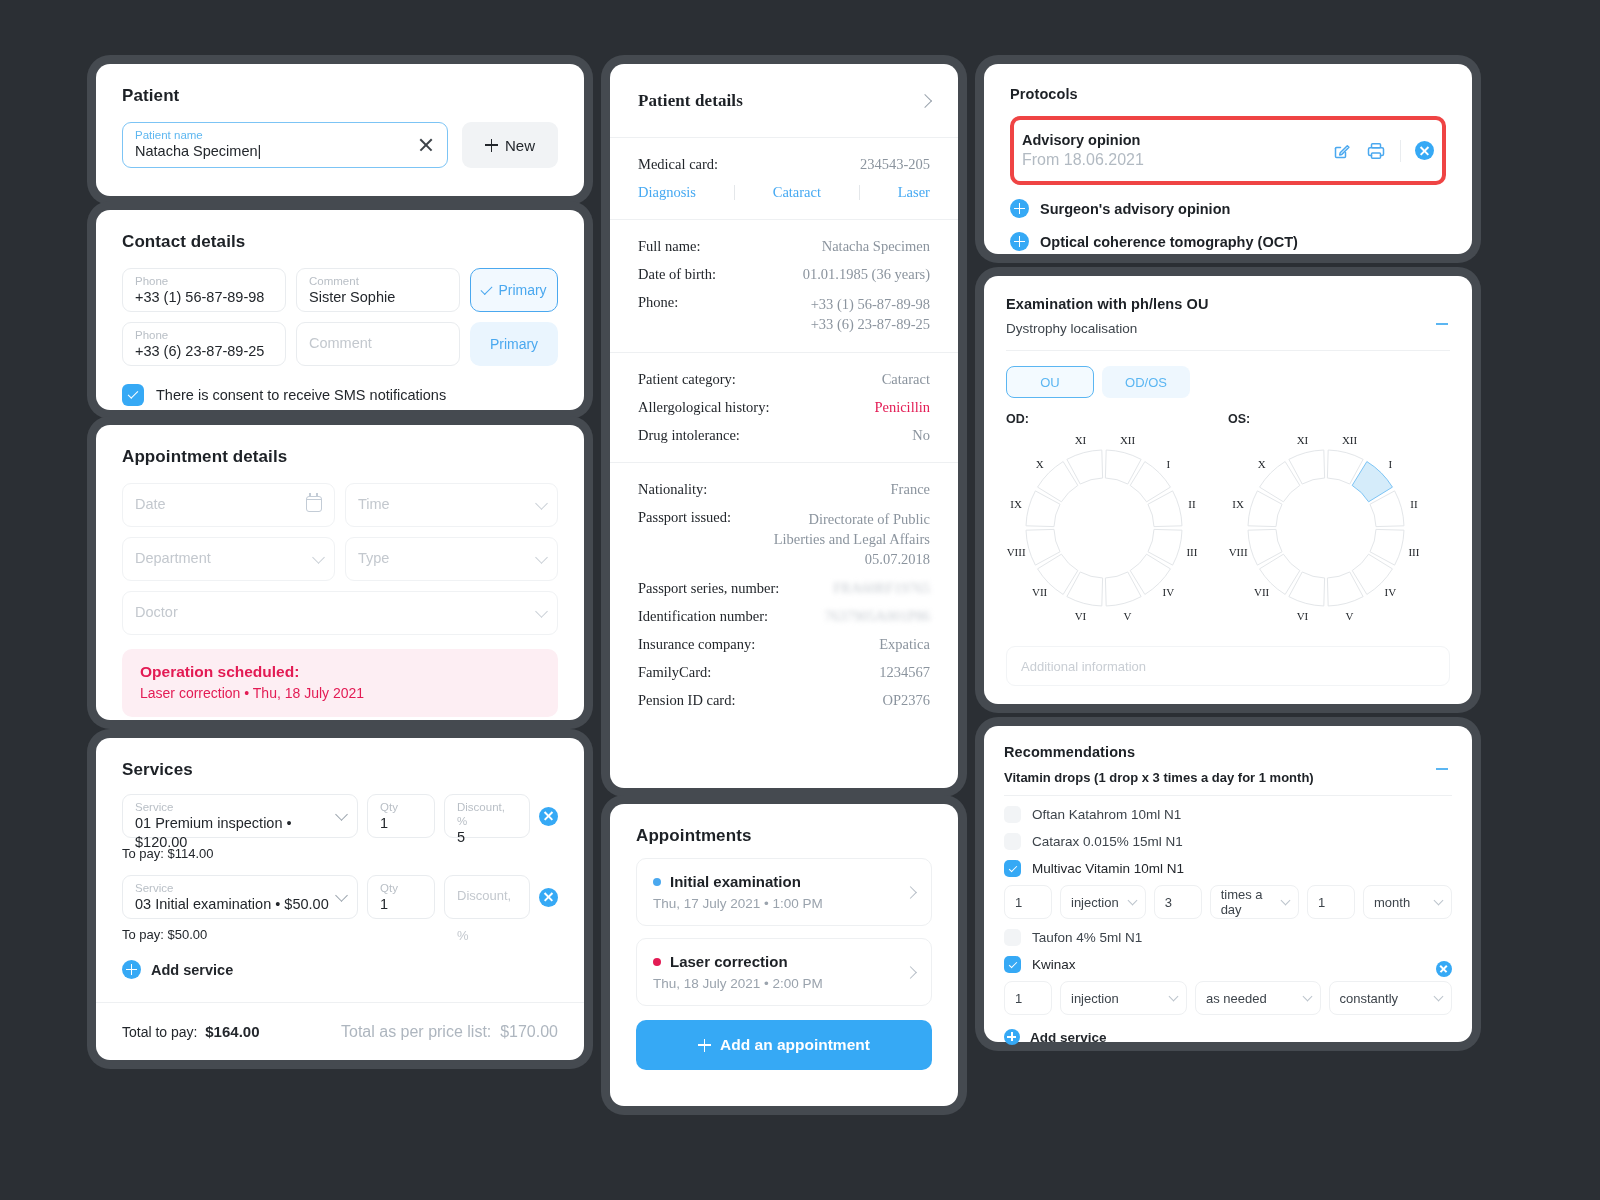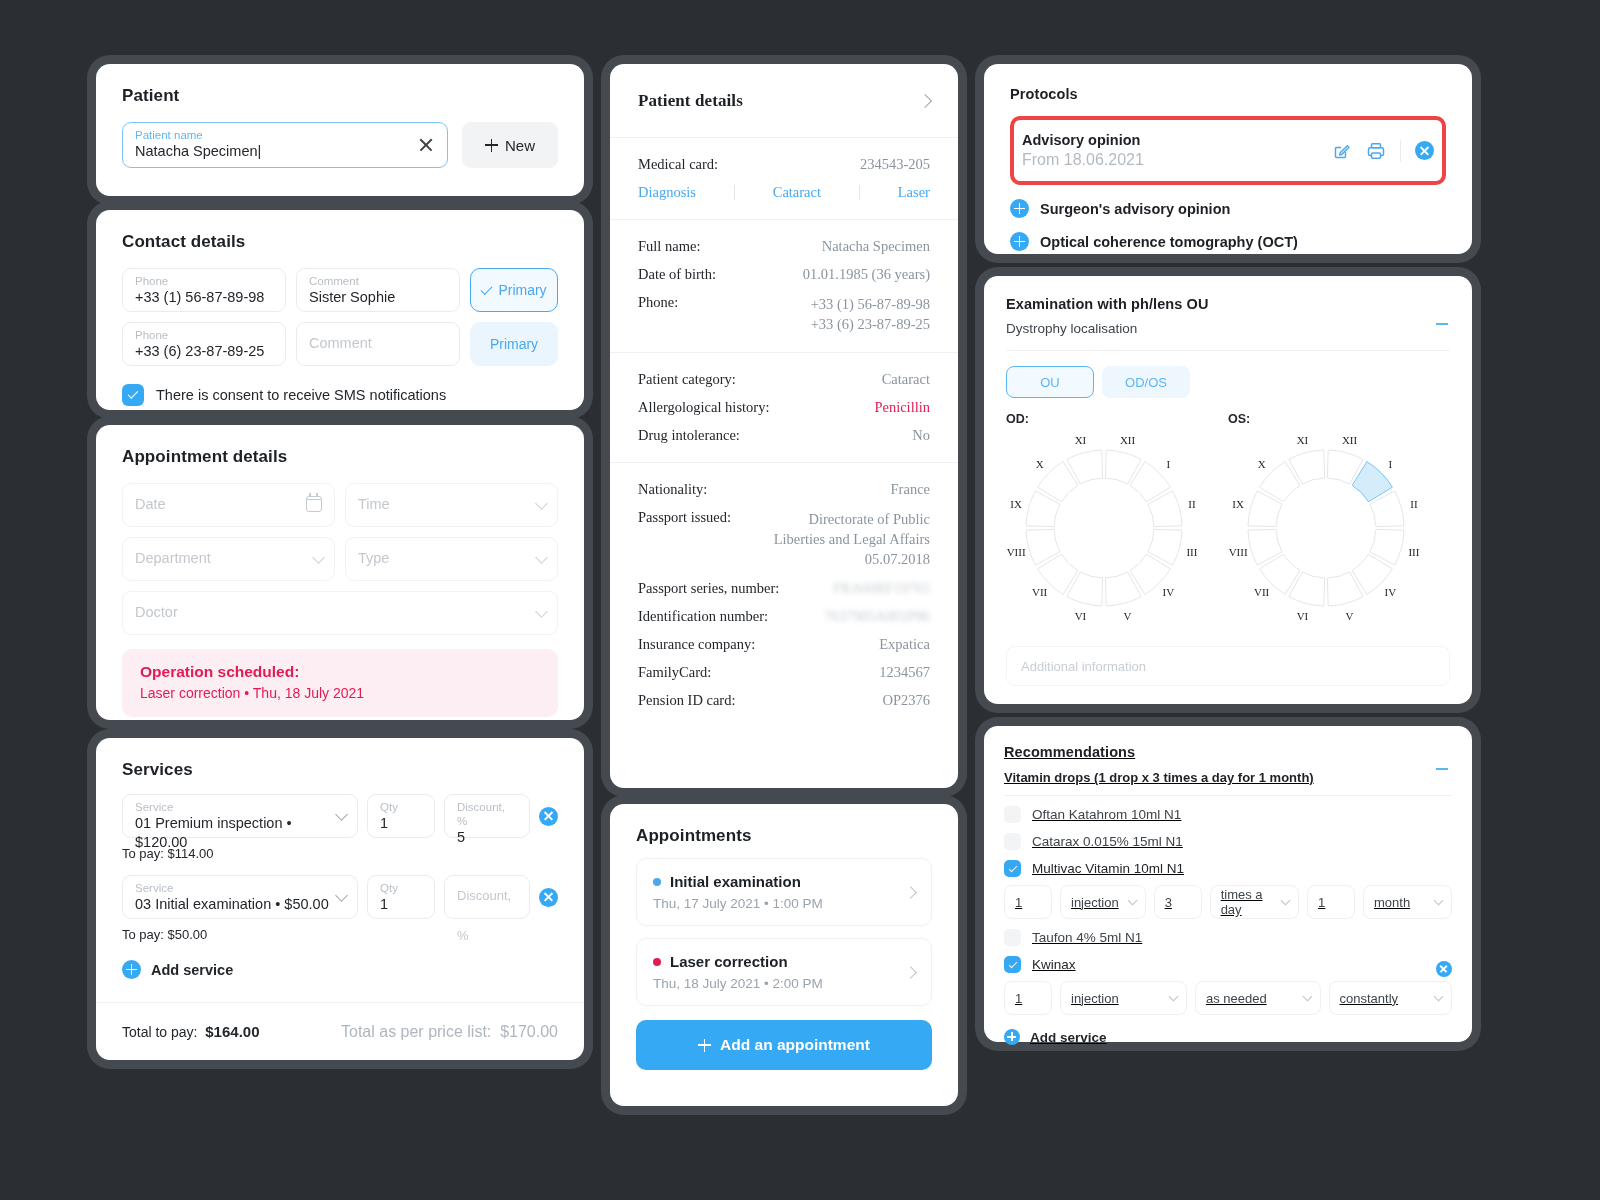--- a/index.html
+++ b/index.html
@@ -231,21 +231,21 @@
   .eye-col { width: 50%; }
   .eye-lbl { font-size:12.5px; color:#23272c; font-weight:bold; }
   .eye-wrap { margin-top:4px; }
   .addl {
     margin-top:16px; height:40px; border:1px solid #f2f4f6; border-radius:9px;
     display:flex; align-items:center; padding:0 14px;
     font-size:13px; color:#c9ced4;
   }
 
   
-  #c-rec { left: 984px; top: 726px; width: 488px; height: 316px; text-decoration: underline; }
+  #c-rec { left: 984px; top: 726px; width: 488px; height: 316px; }
   .rec-pad { padding: 18px 20px 16px 20px; }
   .rec-sub { font-size:13px; font-weight:bold; color:#1d2126; margin-top:10px; }
   .rec-rule { height:1px; background:#eef0f2; margin-top:10px; }
   .rec-item { display:flex; align-items:center; gap:11px; margin-top:10px; }
   .cbox-sm { width:17px;height:17px;border-radius:5px;background:#f2f4f6;flex:0 0 17px;
     display:flex;align-items:center;justify-content:center;cursor:pointer; }
   .cbox-sm.on { background:#36a9f5; }
   .cbox-sm .tick { width:8px;height:4px;border-left-width:1.6px;border-bottom-width:1.6px;border-color:#fff;margin-top:-2px; }
   .rec-name { font-size:13.5px; color:#3d444b; }
   .rec-name.on { color:#23272c; }

